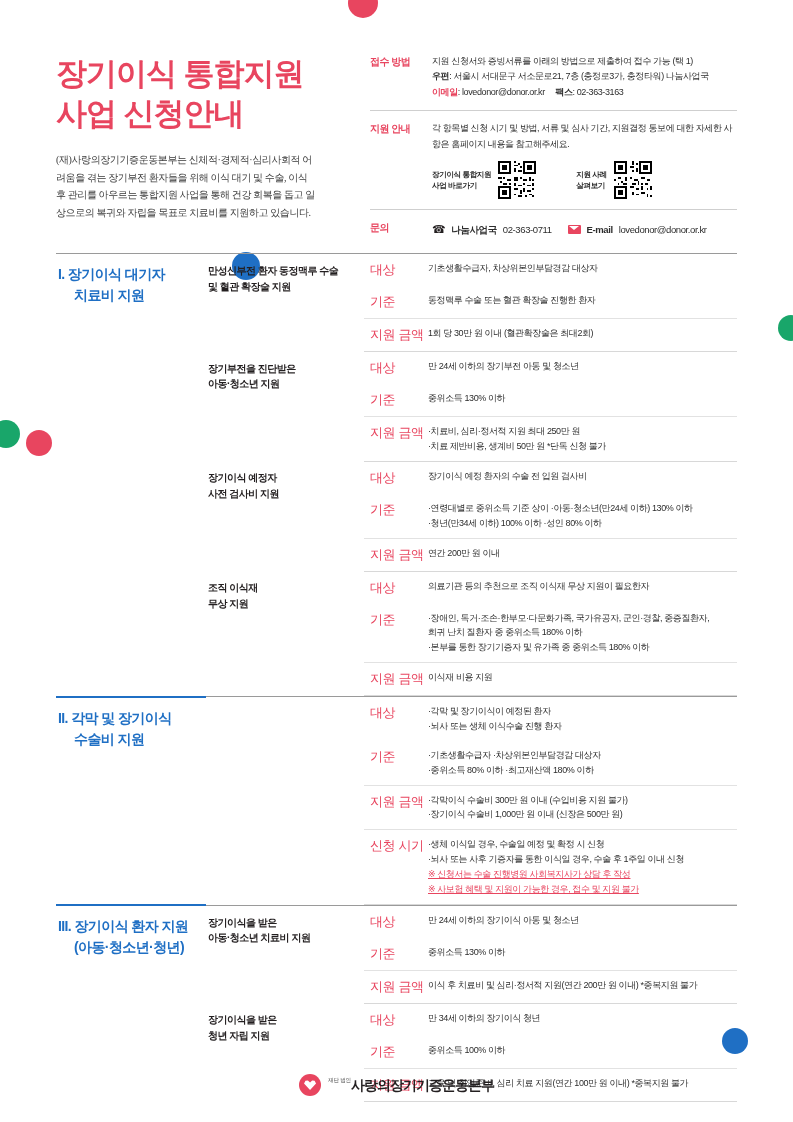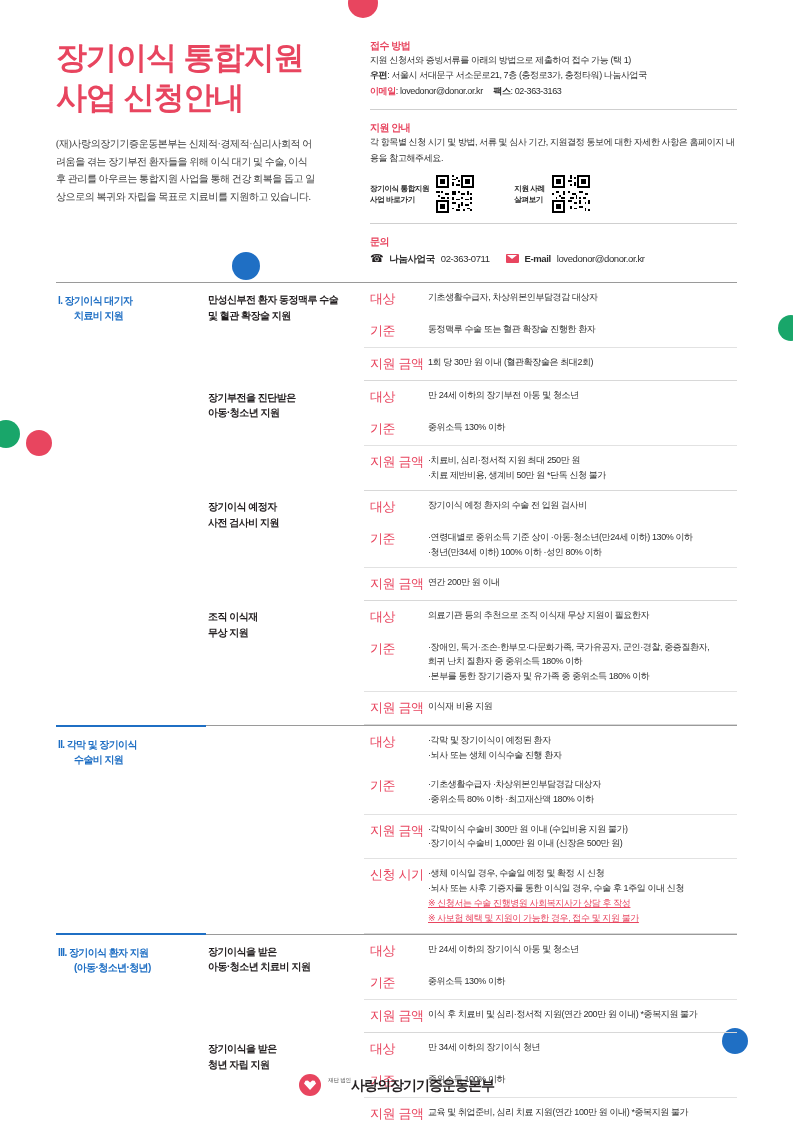--- a/index.html
+++ b/index.html
@@ -18,21 +18,21 @@
   
   .blob { position: absolute; border-radius: 50%; }
   .blob-top      { width: 30px; height: 30px; background: #e8455f; left: 348px; top: -12px; }
   .blob-blue-1   { width: 28px; height: 28px; background: #1f6fc4; left: 232px; top: 252px; }
   .blob-green    { width: 28px; height: 28px; background: #19a66a; left: -8px;  top: 420px; }
   .blob-pink     { width: 26px; height: 26px; background: #e8455f; left: 26px;  top: 430px; }
   .blob-green-r  { width: 26px; height: 26px; background: #19a66a; left: 778px; top: 315px; }
   .blob-blue-2   { width: 26px; height: 26px; background: #1f6fc4; left: 722px; top: 1028px; }
 
   
-  .page { position: absolute; inset: 0; padding: 0 56px; }
+  .page { position: absolute; inset: 0; padding: 16px 56px; }
 
   
   .header { display: flex; padding-top: 38px; }
   .header-left { width: 300px; flex: none; }
   .title {
     color: #e8455f;
     font-size: 31px;
     font-weight: bold;
     line-height: 1.28;
     letter-spacing: -1px;
@@ -43,21 +43,21 @@
     line-height: 1.75;
     color: #3a3a3a;
     letter-spacing: -0.4px;
     margin: 0;
     width: 262px;
     font-family: Liberation Serif, serif;
   }
 
   .header-right { flex: 1; padding-left: 14px; }
 
-  .hrow { display: flex; padding-bottom: 10px; flex-direction: column; }
+  .hrow { display: flex; padding-bottom: 10px; }
   .hrow + .hrow { padding-top: 10px; }
   .hlabel {
     width: 62px; flex: none;
     font-size: 10px; font-weight: bold;
     color: #e8455f;
     letter-spacing: -0.5px;
     padding-top: 1px;
   }
   .hbody { flex: 1; font-size: 9px; line-height: 1.72; letter-spacing: -0.4px; color: #2d2d2d; }
   .hbody b { font-weight: bold; }
@@ -87,21 +87,21 @@
     content: ""; position: absolute; left: 1px; top: 1px;
     border-left: 5.5px solid transparent; border-right: 5.5px solid transparent;
     border-top: 4.5px solid #fff;
   }
 
   
   .tbl { width: 100%; border-collapse: collapse; margin-top: 14px; table-layout: fixed; }
   .tbl td { vertical-align: top; }
 
   .sec-head {
-    font-size: 10px; font-weight: bold; color: #1f6fc4;
+    font-size: 14px; font-weight: bold; color: #1f6fc4;
     letter-spacing: -0.6px; line-height: 1.5;
     padding: 10px 0 4px 2px;
     width: 150px;
   }
   .sec-head .ind { display: block; padding-left: 16px; }
 
   .col-prog { width: 158px; }
   .col-key  { width: 60px; }
   .col-val  { width: auto; }
 

